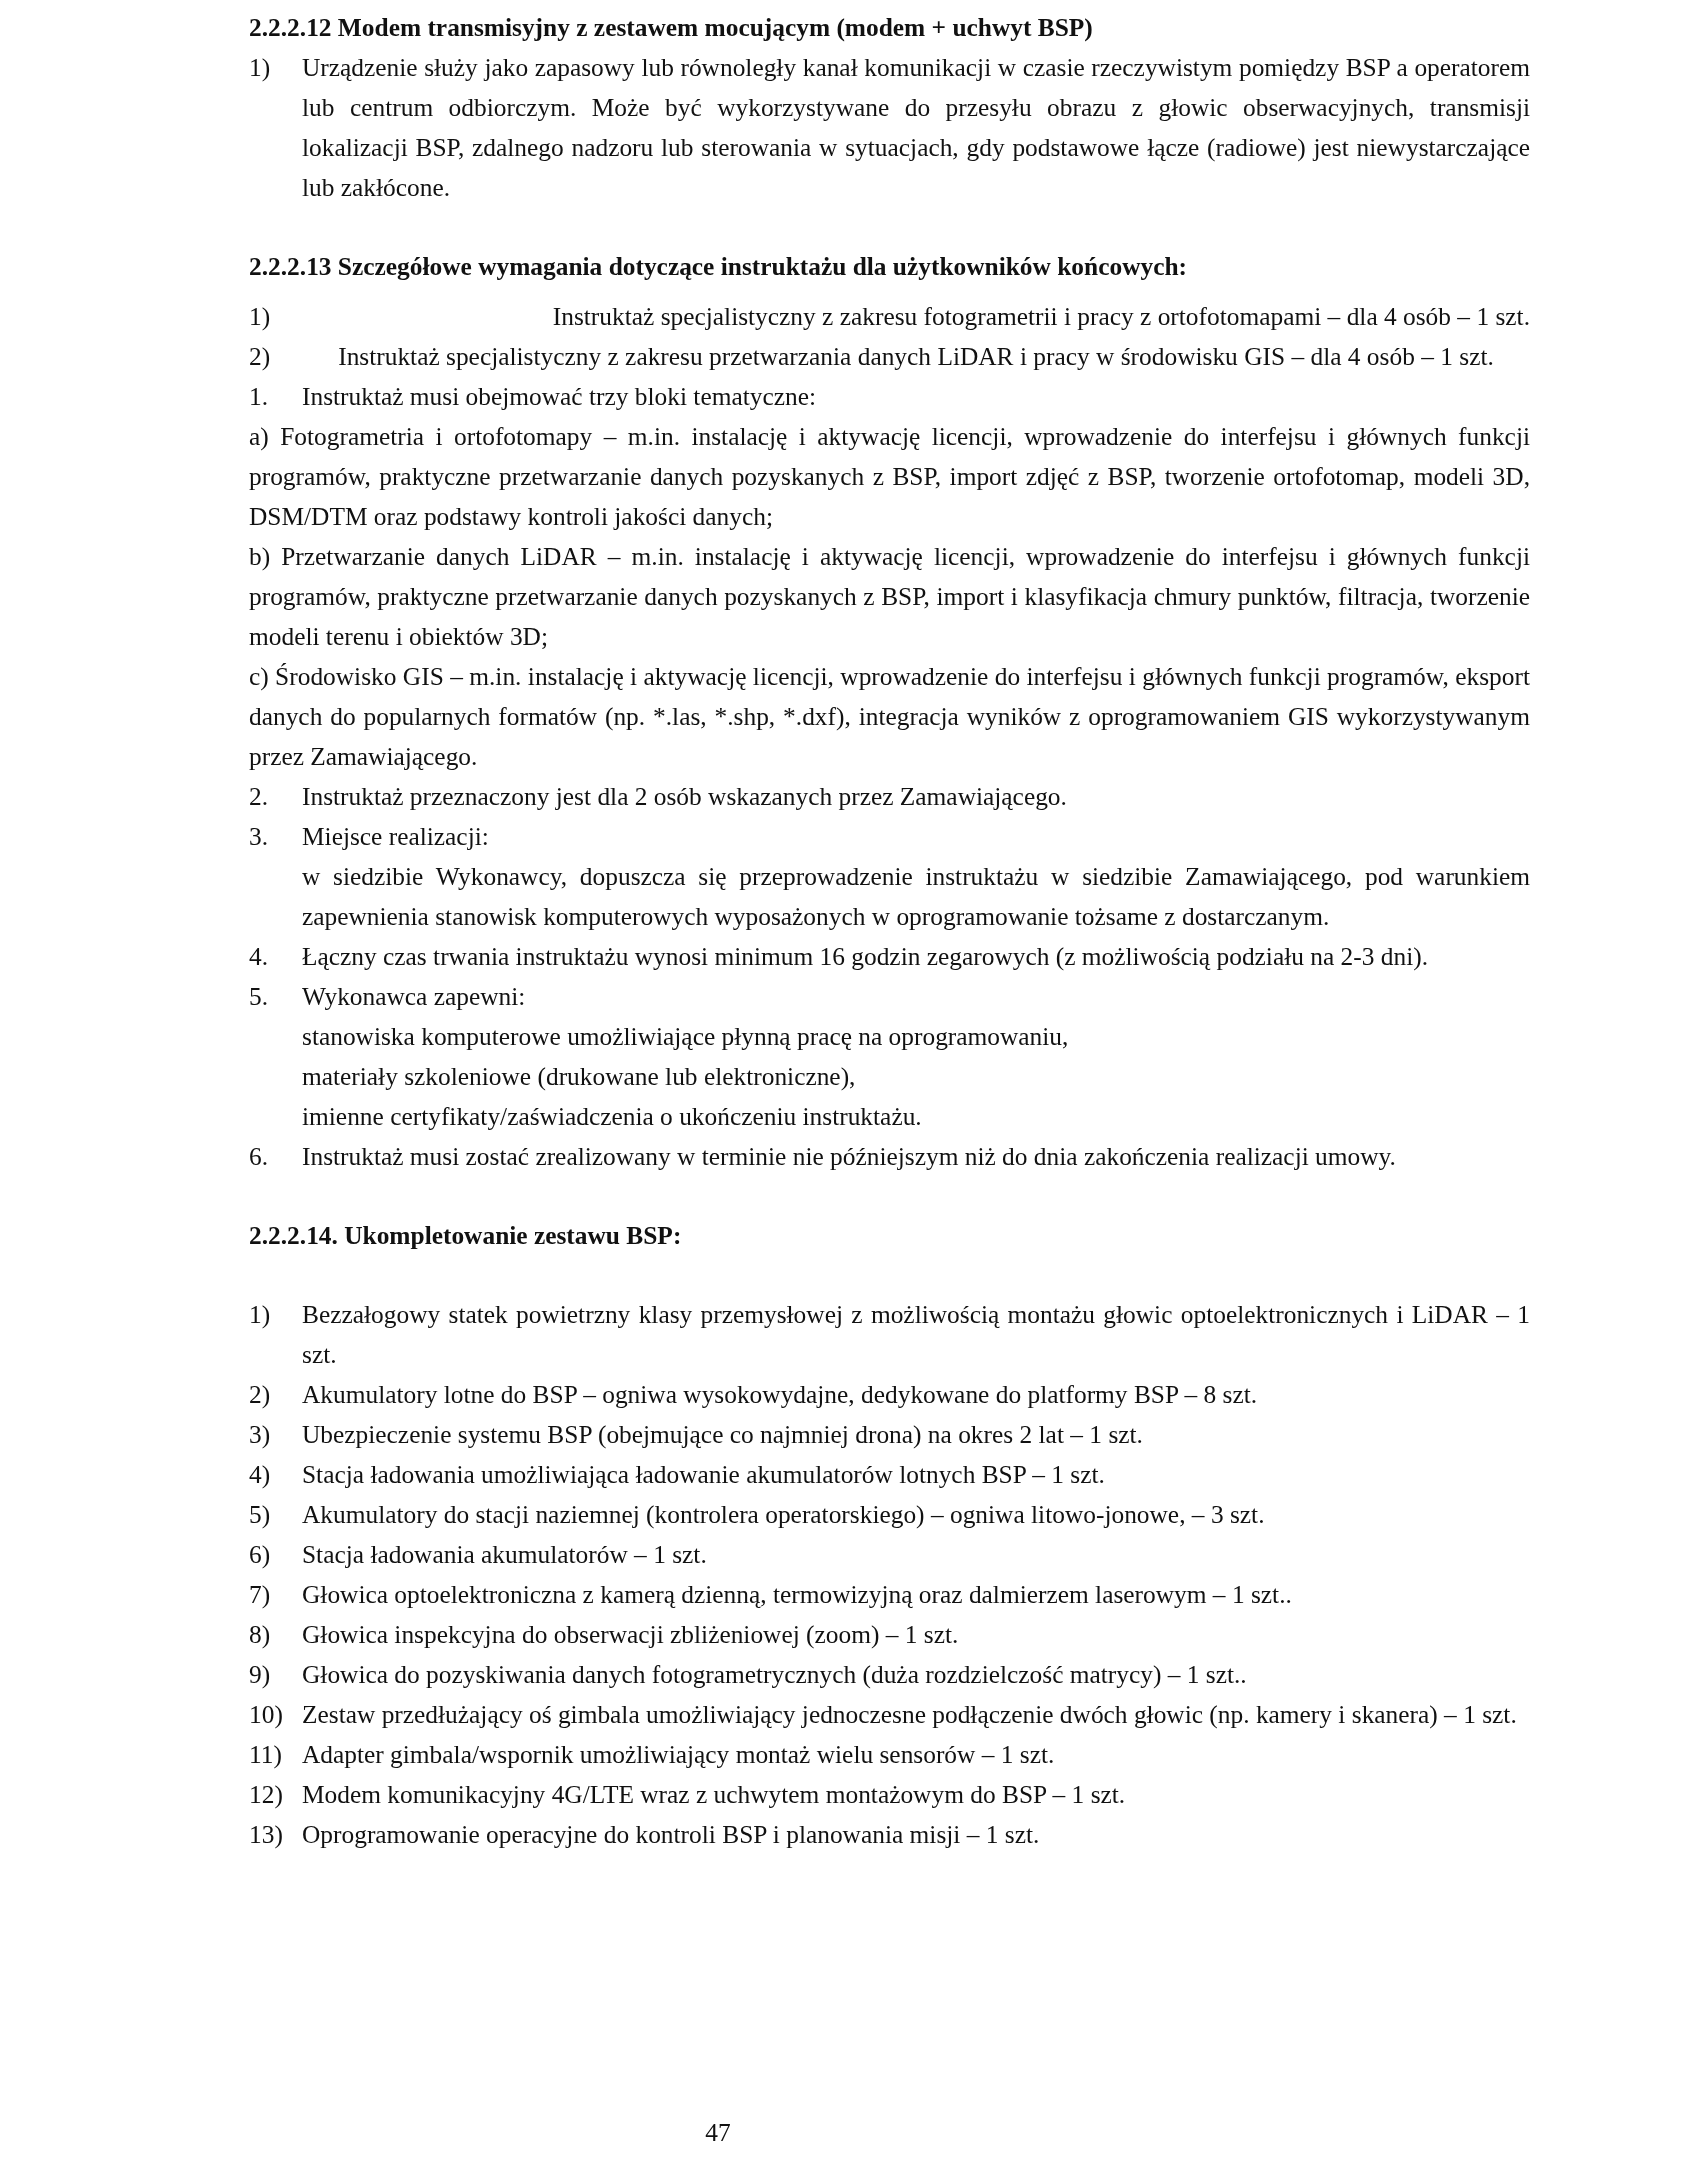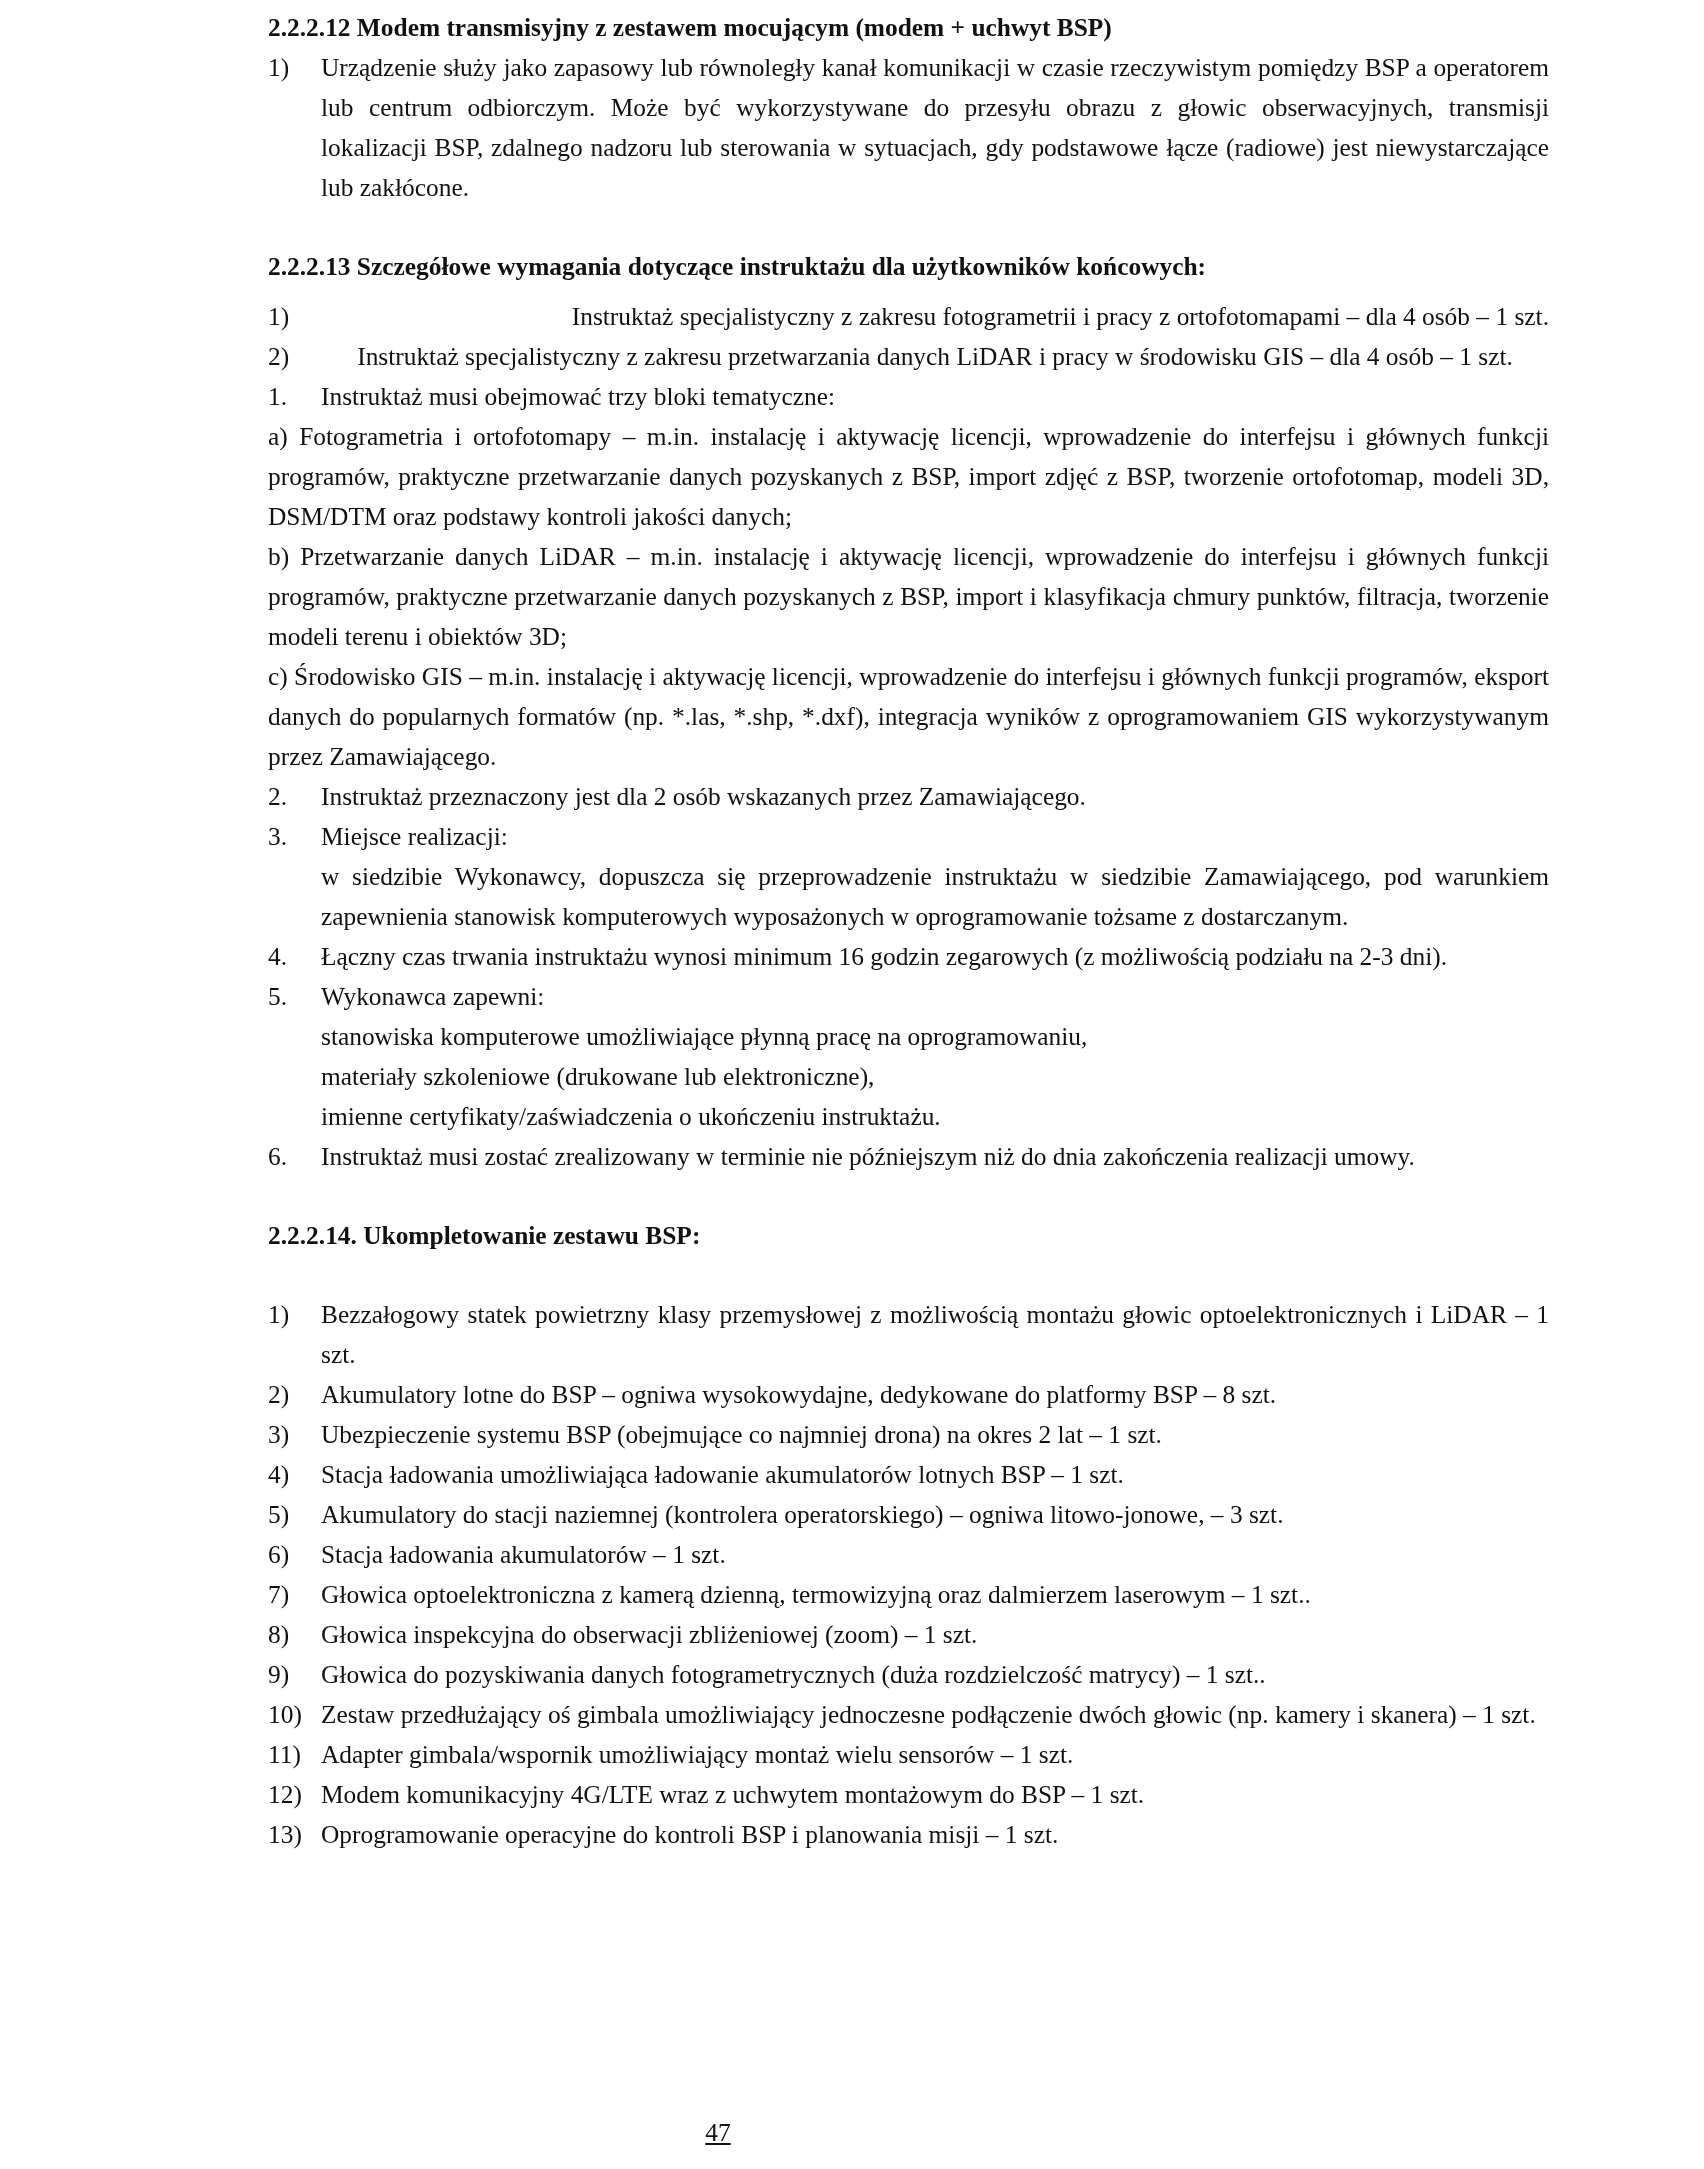--- a/index.html
+++ b/index.html
@@ -1,27 +1,27 @@
 <!DOCTYPE html>
 <html style="font-size:13.6px"><head>
 <meta charset="utf-8">
 <style>
   html,body{margin:0;padding:0;background:#fff;}
   body{width:1704px;height:2170px;position:relative;overflow:hidden;
        font-family:"Liberation Serif","DejaVu Serif",serif;color:#111;font-size:25.4px;line-height:40px;}
-  .page{position:absolute;left:268px;top:6.8px;width:1281px;}
+  .page{position:absolute;left:249px;top:6.8px;width:1281px;}
   .h{font-weight:bold;}
   p{margin:0;}
   .just{text-align:justify;}
   .li{display:flex;}
   .li .n{width:53px;flex:0 0 53px;}
   .li .t{flex:1;text-align:justify;}
   .ind{padding-left:53px;}
   .gap2{height:39px;}
-  .pagenum{position:absolute;top:2112px;left:0;width:1436px;text-align:center;text-decoration:underline;}
+  .pagenum{position:absolute;top:2112px;left:0;width:1436px;text-align:center;}
 </style>
 </head>
 <body>
 
 <div class="page">
 
   <p class="h">2.2.2.12 Modem transmisyjny z zestawem mocującym (modem + uchwyt BSP)</p>
   <div class="li">
     <span class="n">1)</span>
     <span class="t">Urządzenie służy jako zapasowy lub równoległy kanał komunikacji w czasie rzeczywistym pomiędzy BSP a operatorem lub centrum odbiorczym. Może być wykorzystywane do przesyłu obrazu z głowic obserwacyjnych, transmisji lokalizacji BSP, zdalnego nadzoru lub sterowania w sytuacjach, gdy podstawowe łącze (radiowe) jest niewystarczające lub zakłócone.</span>

